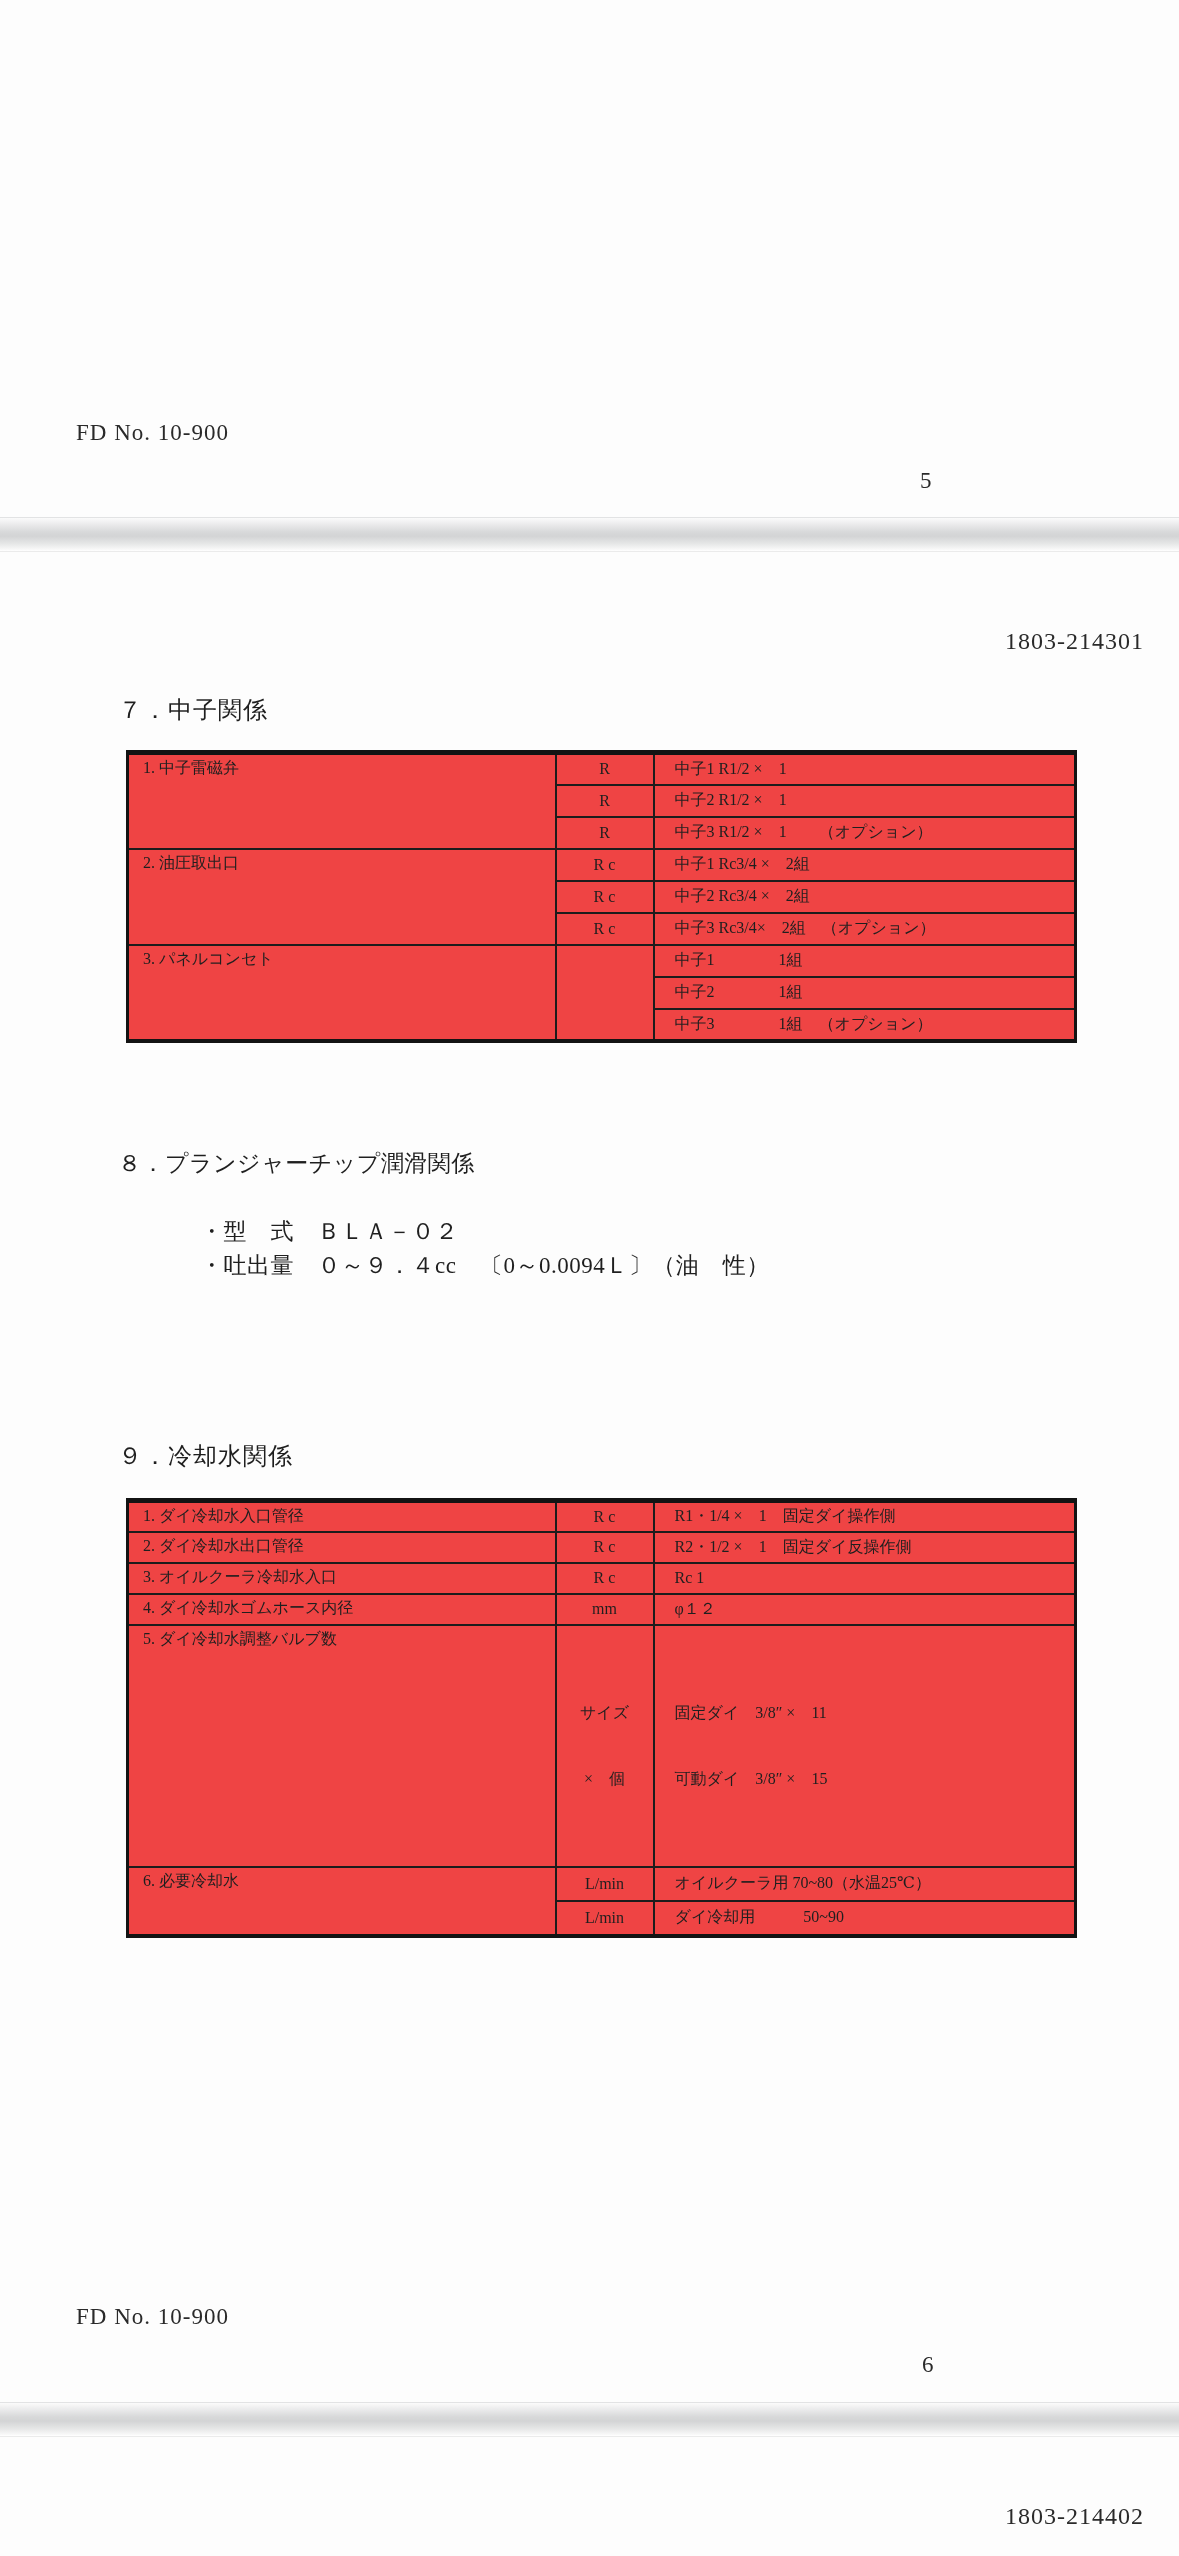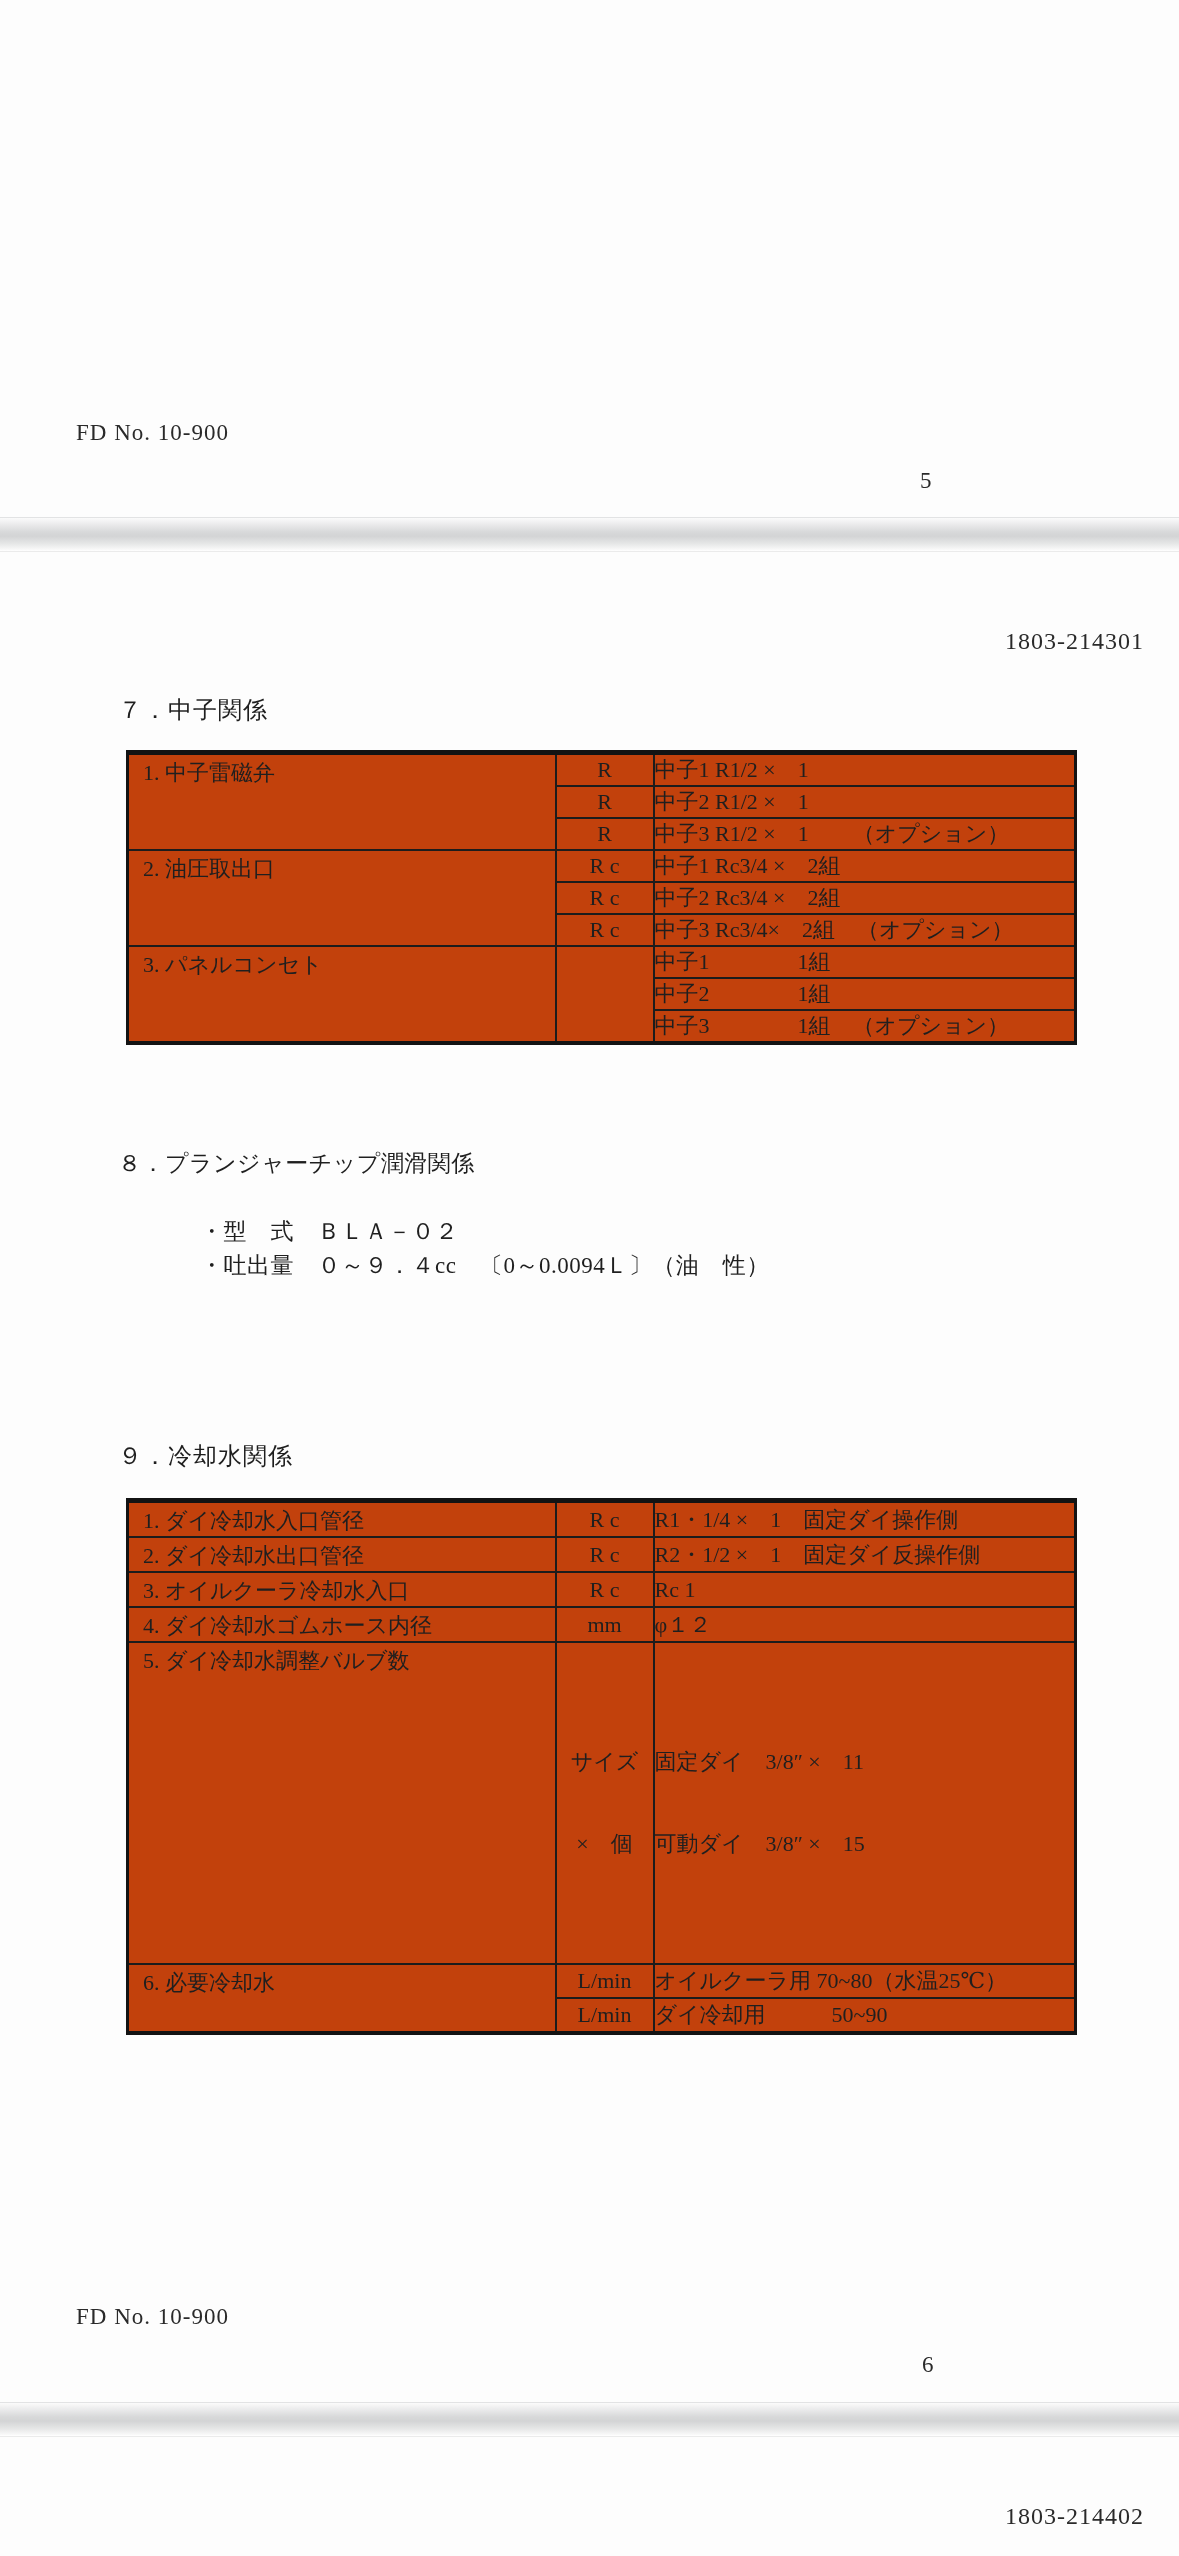--- a/index.html
+++ b/index.html
@@ -55,43 +55,44 @@
   .section-heading {
     font-size: 24px;
     letter-spacing: 1px;
     color: #1e1e1e;
   }
 
   .spec-table {
     position: absolute;
     border-collapse: collapse;
     table-layout: fixed;
-    background: #c2410c;
+    background: #ef4444;
     border: 3px solid #131313;
     border-top-width: 5px;
     border-bottom-width: 4px;
-    font-size: 22px;
+    font-size: 16px;
     color: #1f1f1f;
   }
   .spec-table td {
     border: 2px solid #1c1c1c;
     padding: 0;
     overflow: hidden;
     white-space: pre;
   }
   .spec-table td.lbl {
     padding: 3px 6px 0 14px;
     vertical-align: top;
     text-align: left;
   }
   .spec-table td.unit {
     text-align: center;
     vertical-align: middle;
   }
   .spec-table td.val {
+    padding-left: 20px;
     text-align: left;
     vertical-align: middle;
   }
   .two-line div { line-height: 30px; }
   .unit .two-line div { }
 
   #table7 { left: 126px; top: 750px; width: 948px; }
   #table7 tr { height: 32px; }
 
   #table9 { left: 126px; top: 1498px; width: 948px; }

